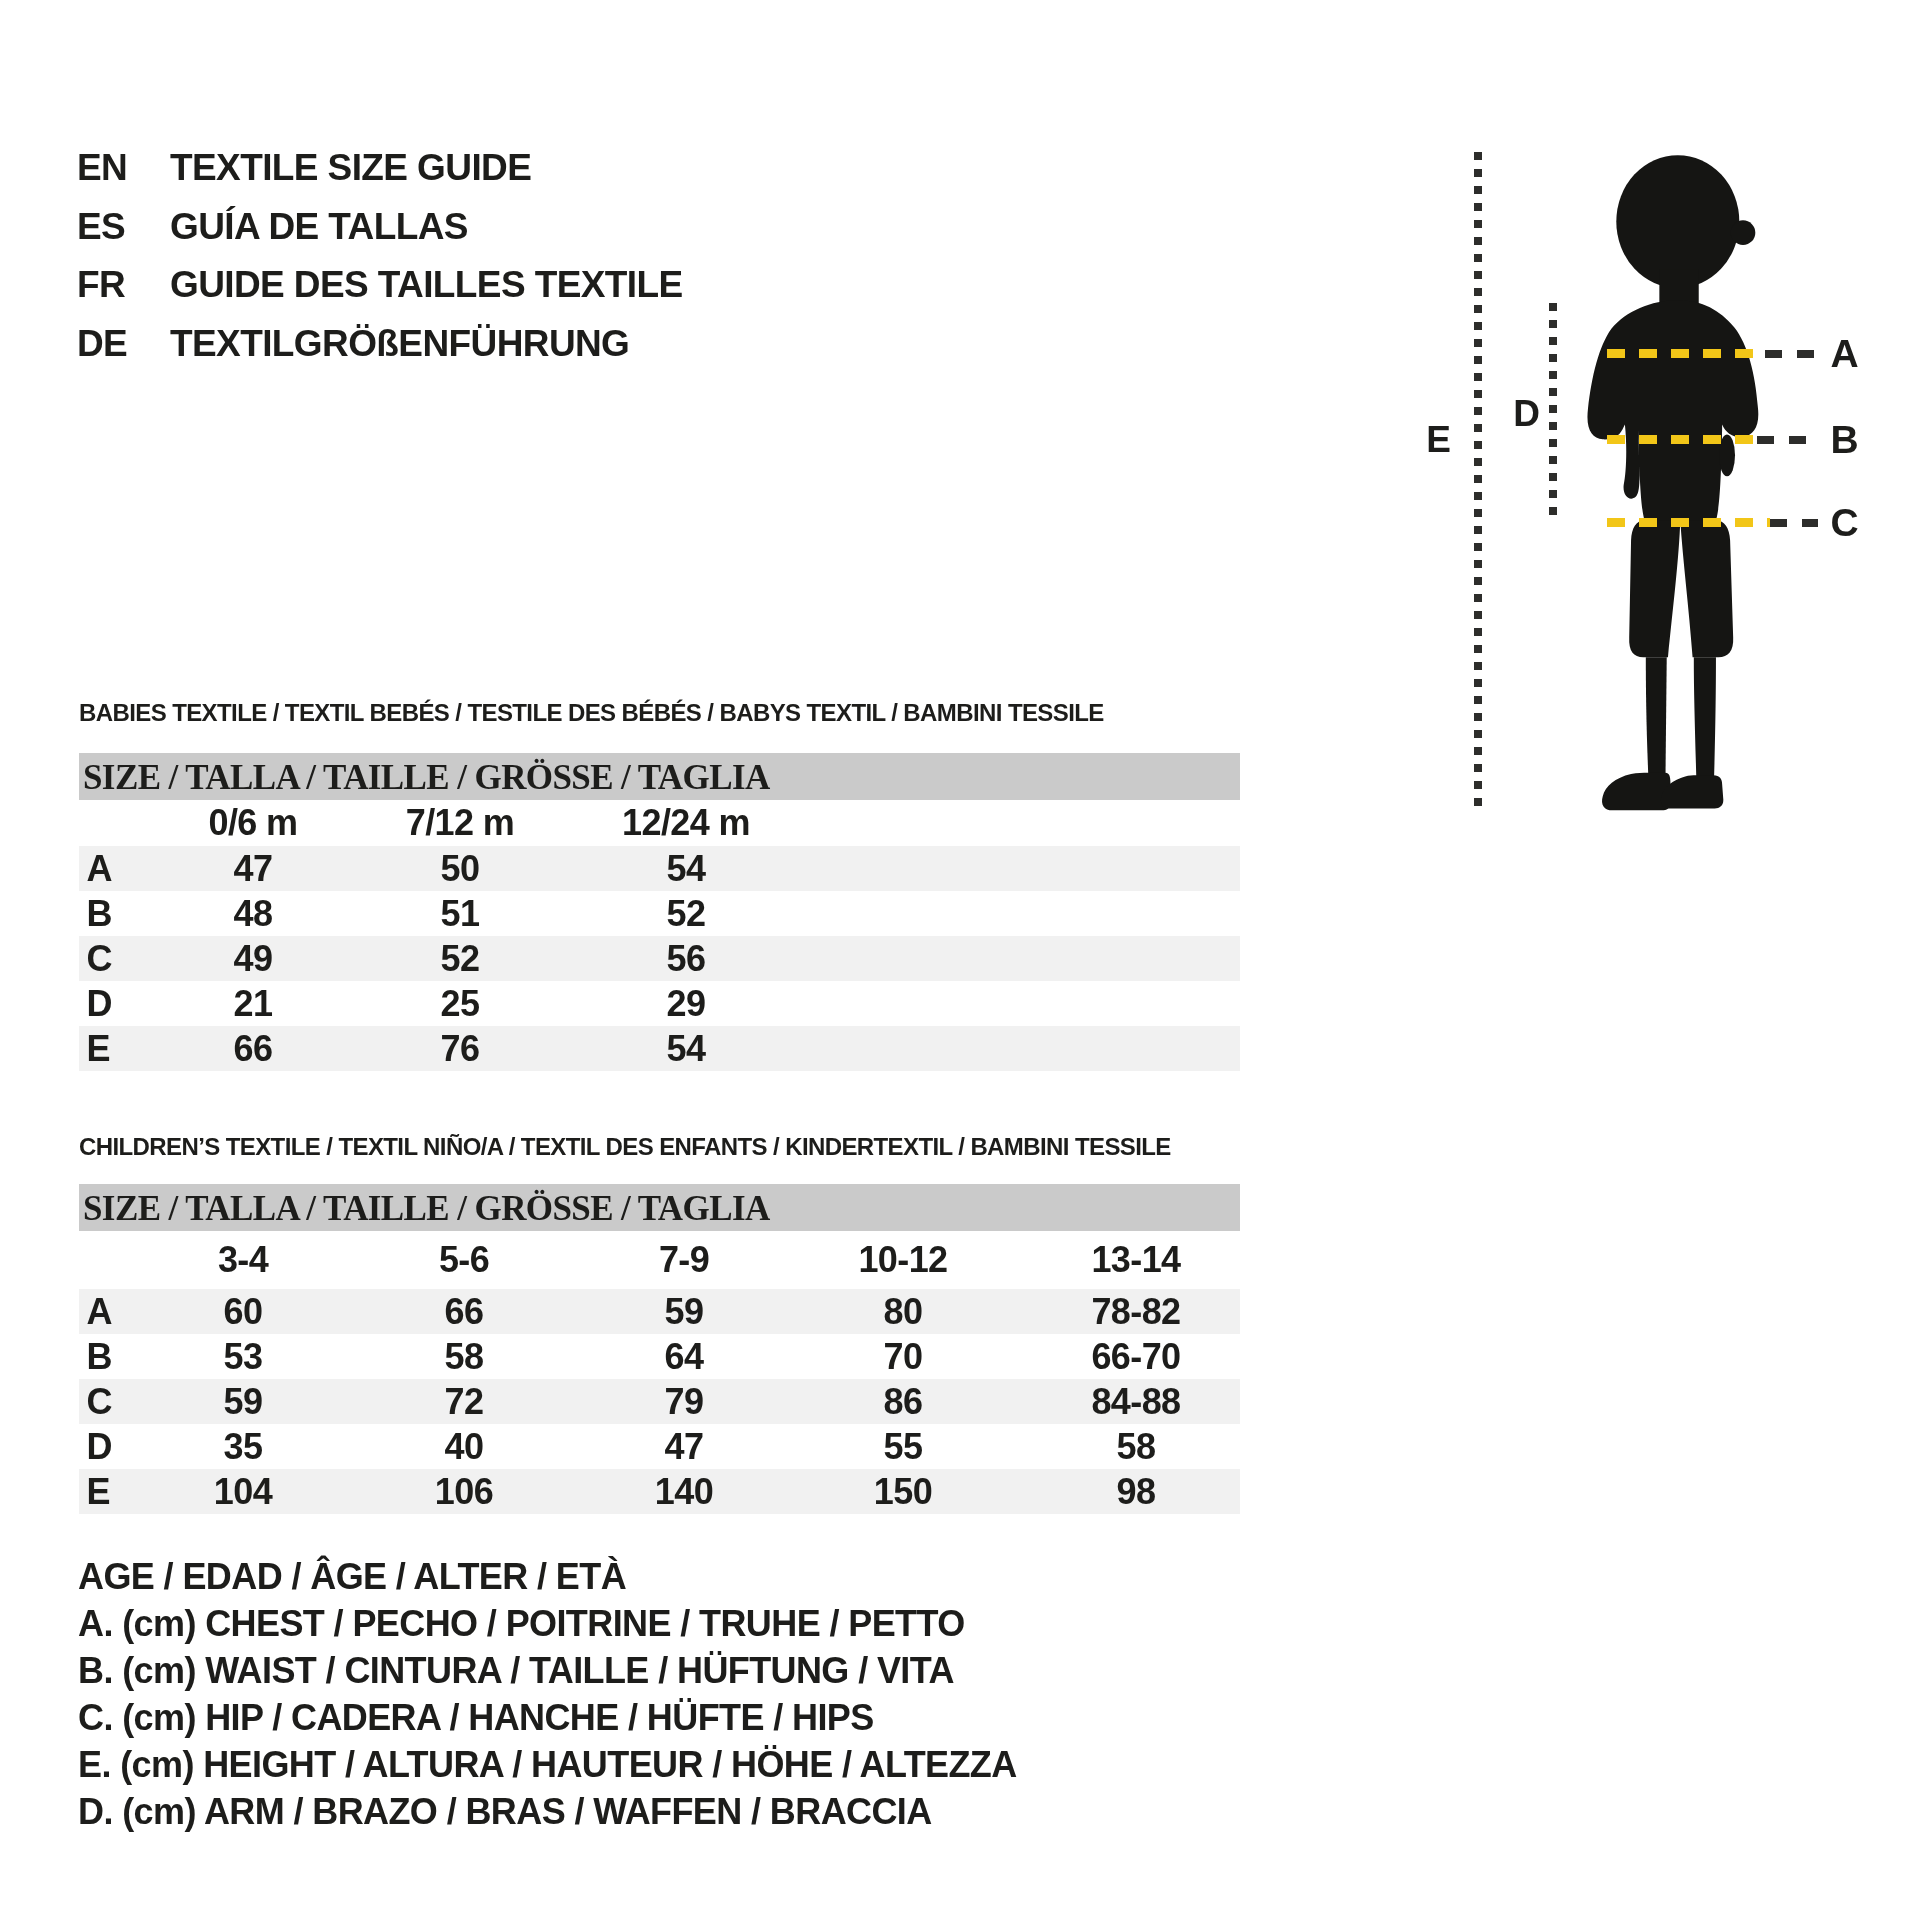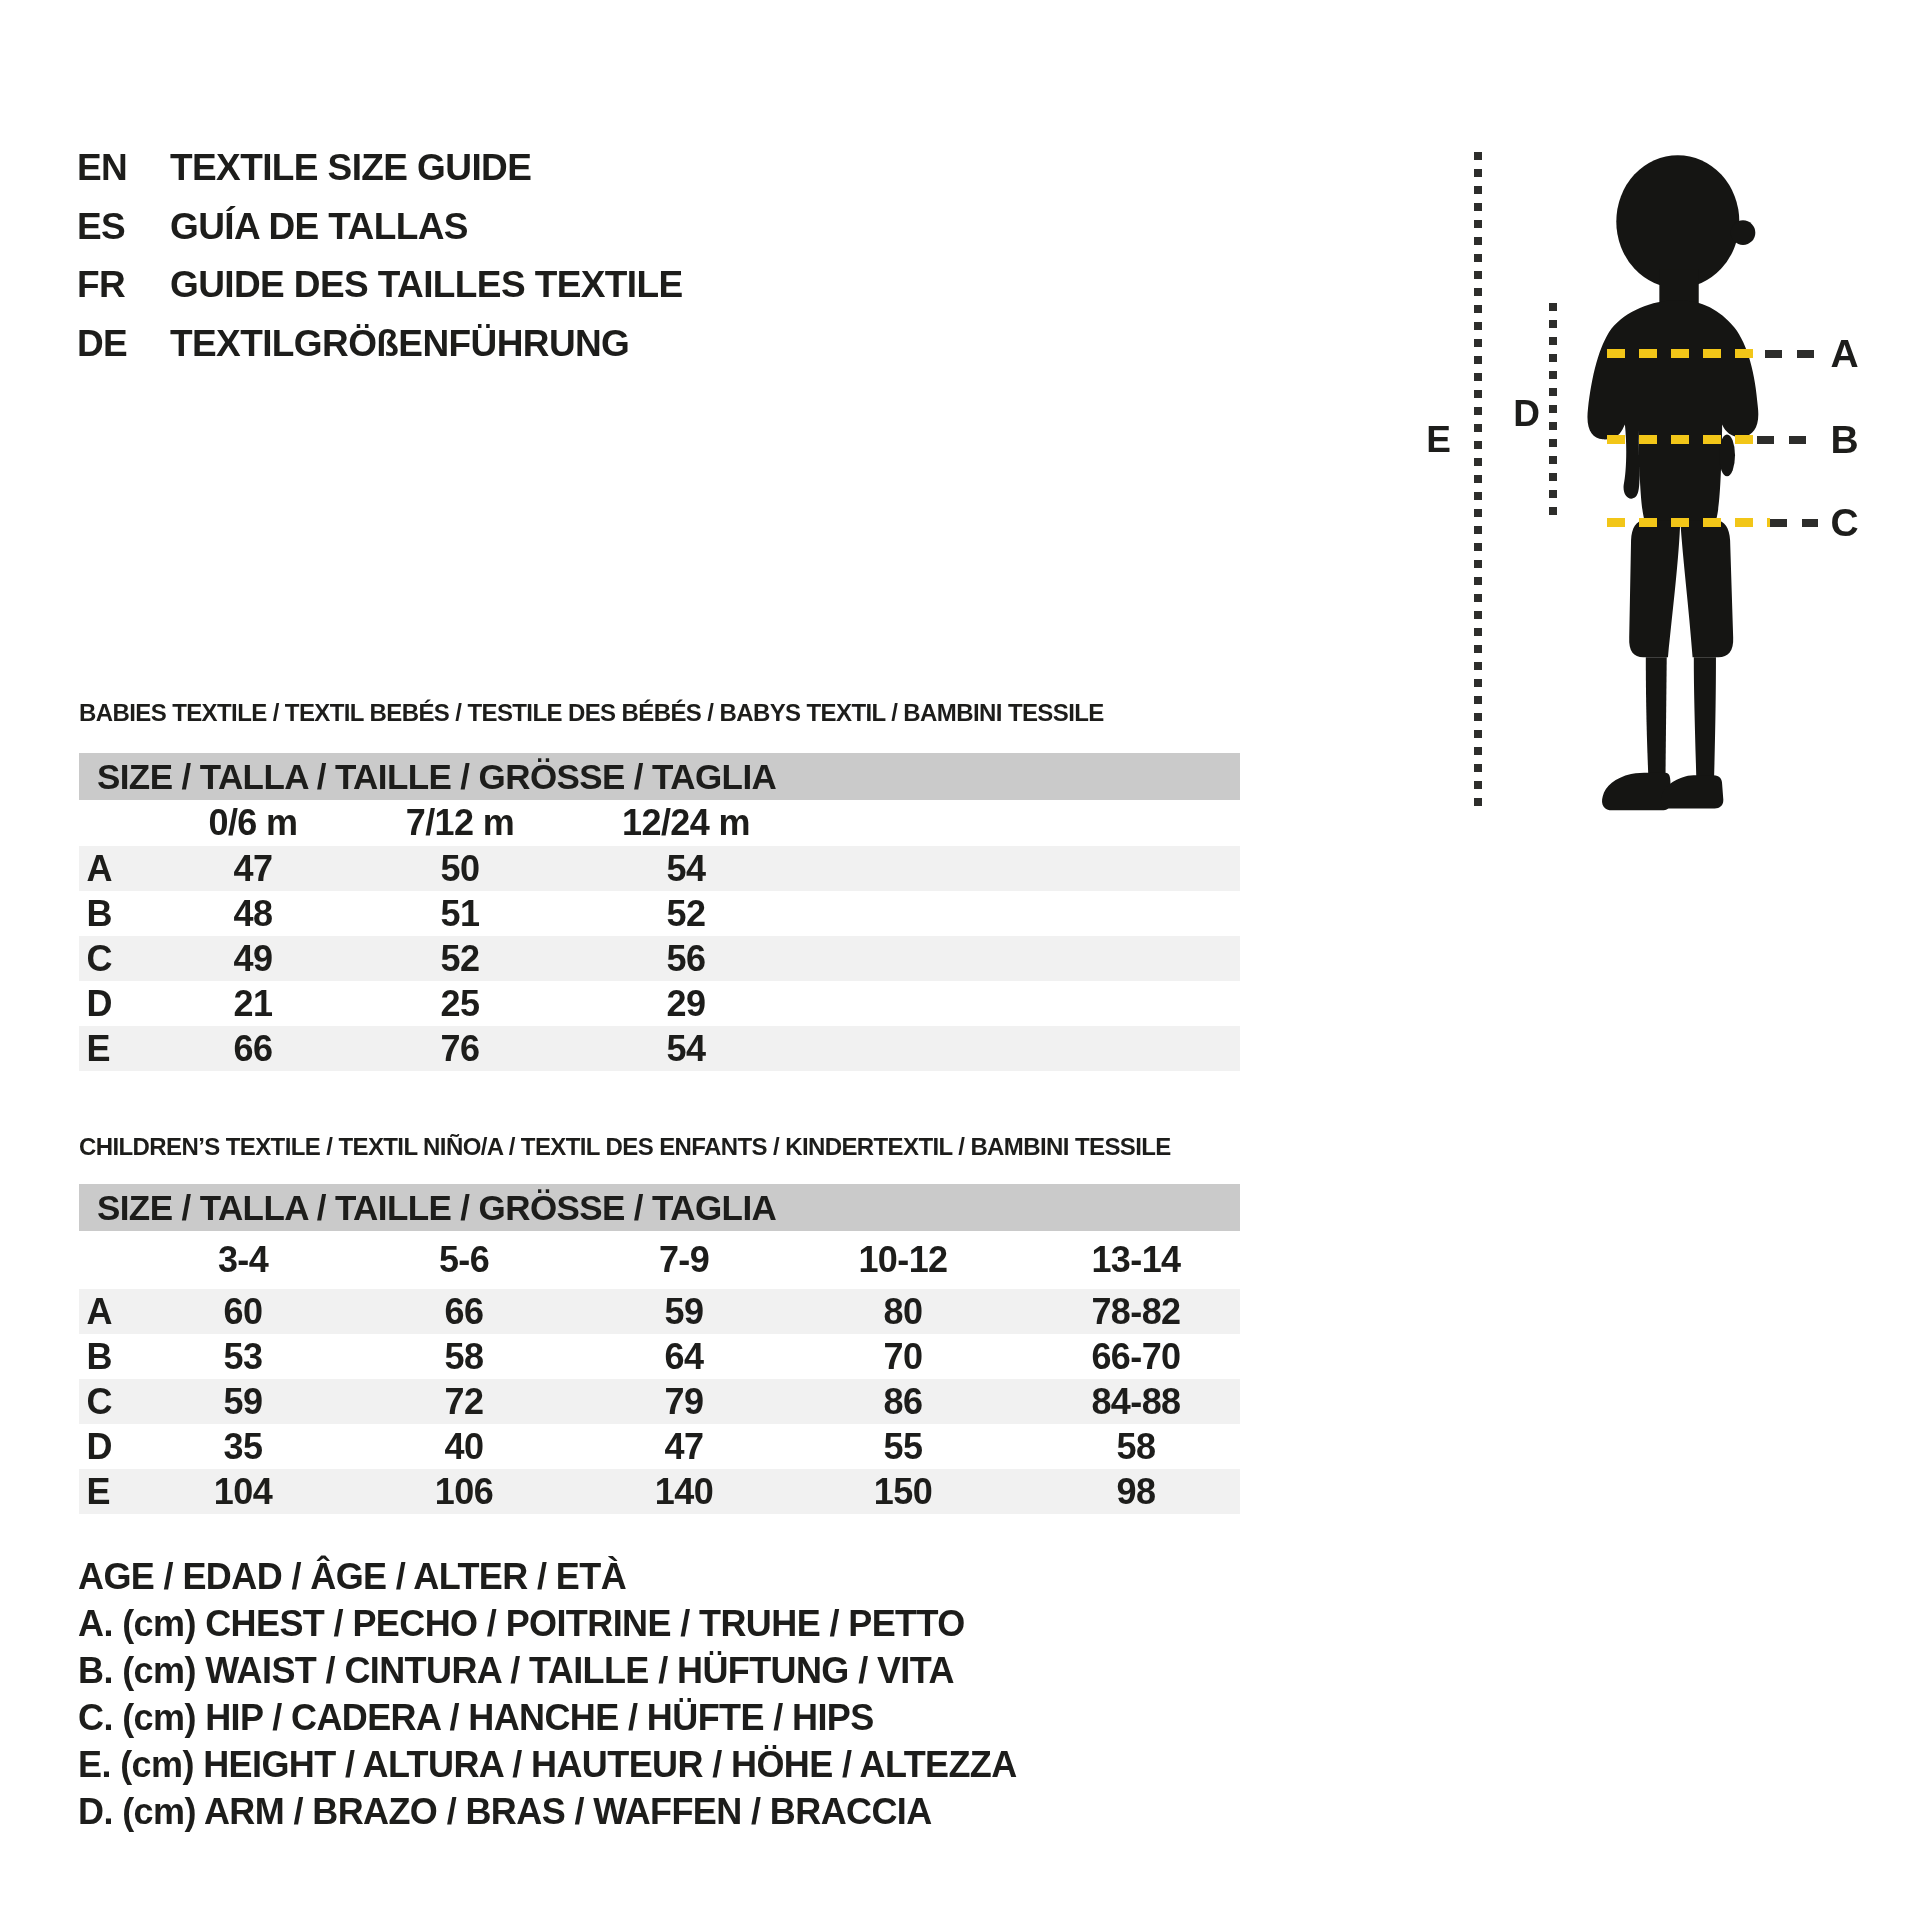--- a/index.html
+++ b/index.html
@@ -7,21 +7,21 @@
   .canvas{position:relative;width:1926px;height:1926px;background:#fff;overflow:hidden;margin-top:44px;}
   .abs{position:absolute;}
   
   .lang-line{position:absolute;left:0;width:1109px;height:59px;line-height:59px;font-size:37px;font-weight:700;letter-spacing:-0.6px;}
   .lang-code{position:absolute;left:77px;top:0;}
   .lang-title{position:absolute;left:170px;top:0;white-space:nowrap;}
   
   .sec-head{position:absolute;left:79px;height:36px;line-height:36px;font-size:24px;font-weight:700;letter-spacing:-0.6px;white-space:nowrap;}
   
   .size-bar{position:absolute;left:79px;width:1161px;height:47px;background:#cacaca;line-height:47px;font-size:35px;font-weight:700;letter-spacing:-0.6px;}
-  .size-bar span{padding-left:18px;}
+  .size-bar span{padding-left:4px;font-family:Liberation Serif, serif;}
   
   .t-row{position:absolute;left:79px;width:1161px;height:45px;line-height:45px;font-size:36px;font-weight:700;letter-spacing:-0.6px;}
   .t-hrow{position:absolute;left:79px;width:1161px;height:47px;line-height:47px;font-size:36px;font-weight:700;letter-spacing:-0.6px;}
   .stripe{background:#f1f1f1;}
   .row-letter{position:absolute;left:7.4px;top:0;}
   .cell{position:absolute;top:0;width:148px;text-align:center;}
   
   .bc1{left:100px;} .bc2{left:307px;} .bc3{left:533px;}
   
   .cc1{left:90px;} .cc2{left:311px;} .cc3{left:531px;} .cc4{left:750px;} .cc5{left:983px;}

